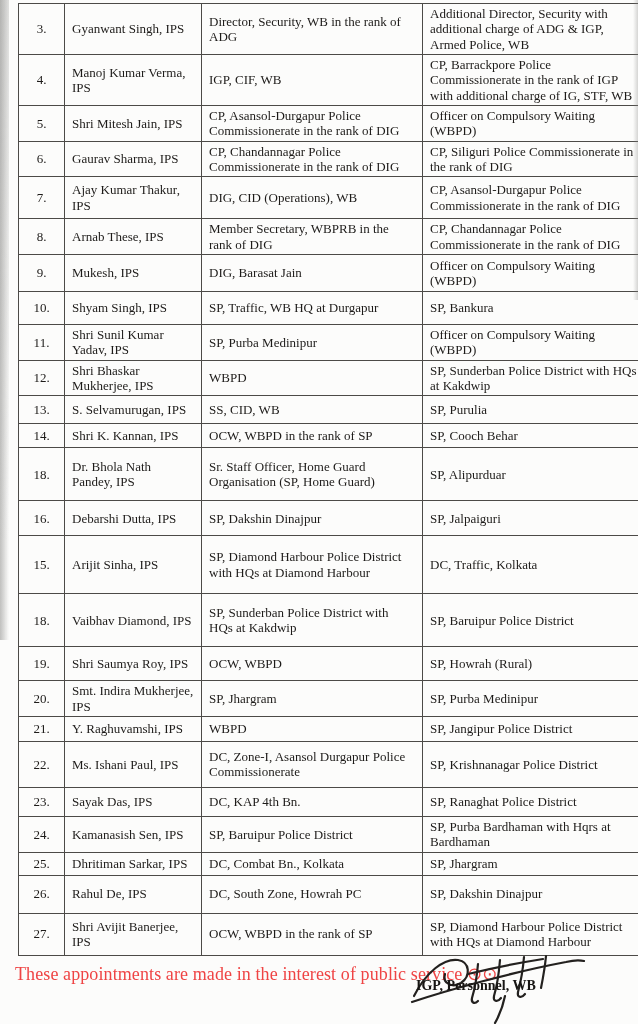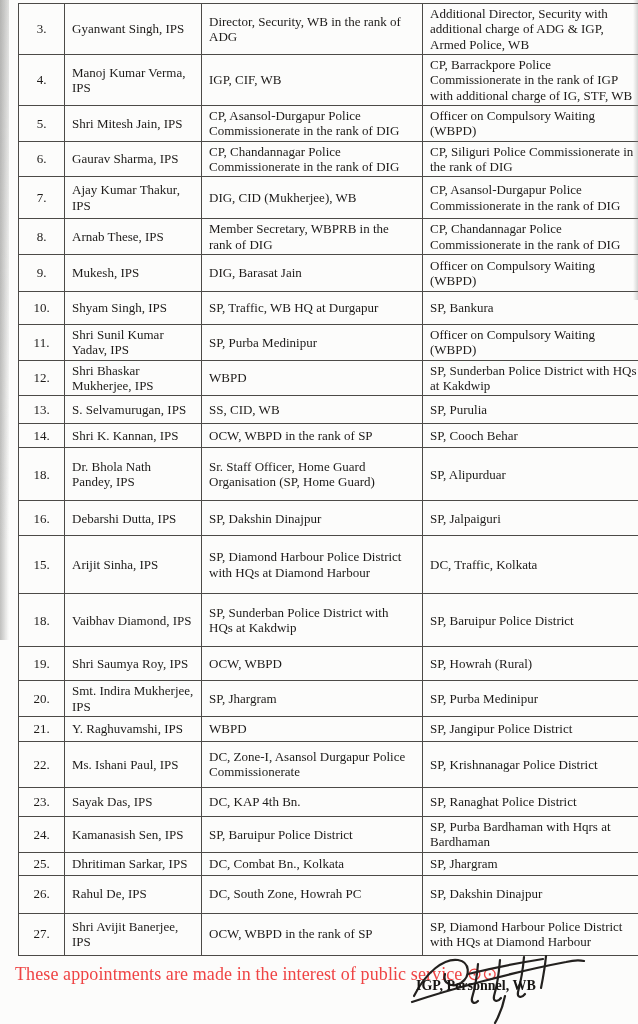--- a/index.html
+++ b/index.html
@@ -93,21 +93,21 @@
         </tr>
       <tr style="height:34px">
           <td class="col-sl">6.</td>
           <td class="col-name">Gaurav Sharma, IPS</td>
           <td class="col-from">CP, Chandannagar Police Commissionerate in the rank of DIG</td>
           <td class="col-to">CP, Siliguri Police Commissionerate in the rank of DIG</td>
         </tr>
       <tr style="height:42px">
           <td class="col-sl">7.</td>
           <td class="col-name">Ajay Kumar Thakur, IPS</td>
-          <td class="col-from">DIG, CID (Mukherjee), WB</td>
+          <td class="col-from">DIG, CID (Operations), WB</td>
           <td class="col-to">CP, Asansol-Durgapur Police Commissionerate in the rank of DIG</td>
         </tr>
       <tr style="height:33px">
           <td class="col-sl">8.</td>
           <td class="col-name">Arnab These, IPS</td>
           <td class="col-from">Member Secretary, WBPRB in the rank of DIG</td>
           <td class="col-to">CP, Chandannagar Police Commissionerate in the rank of DIG</td>
         </tr>
       <tr style="height:37px">
           <td class="col-sl">9.</td>

